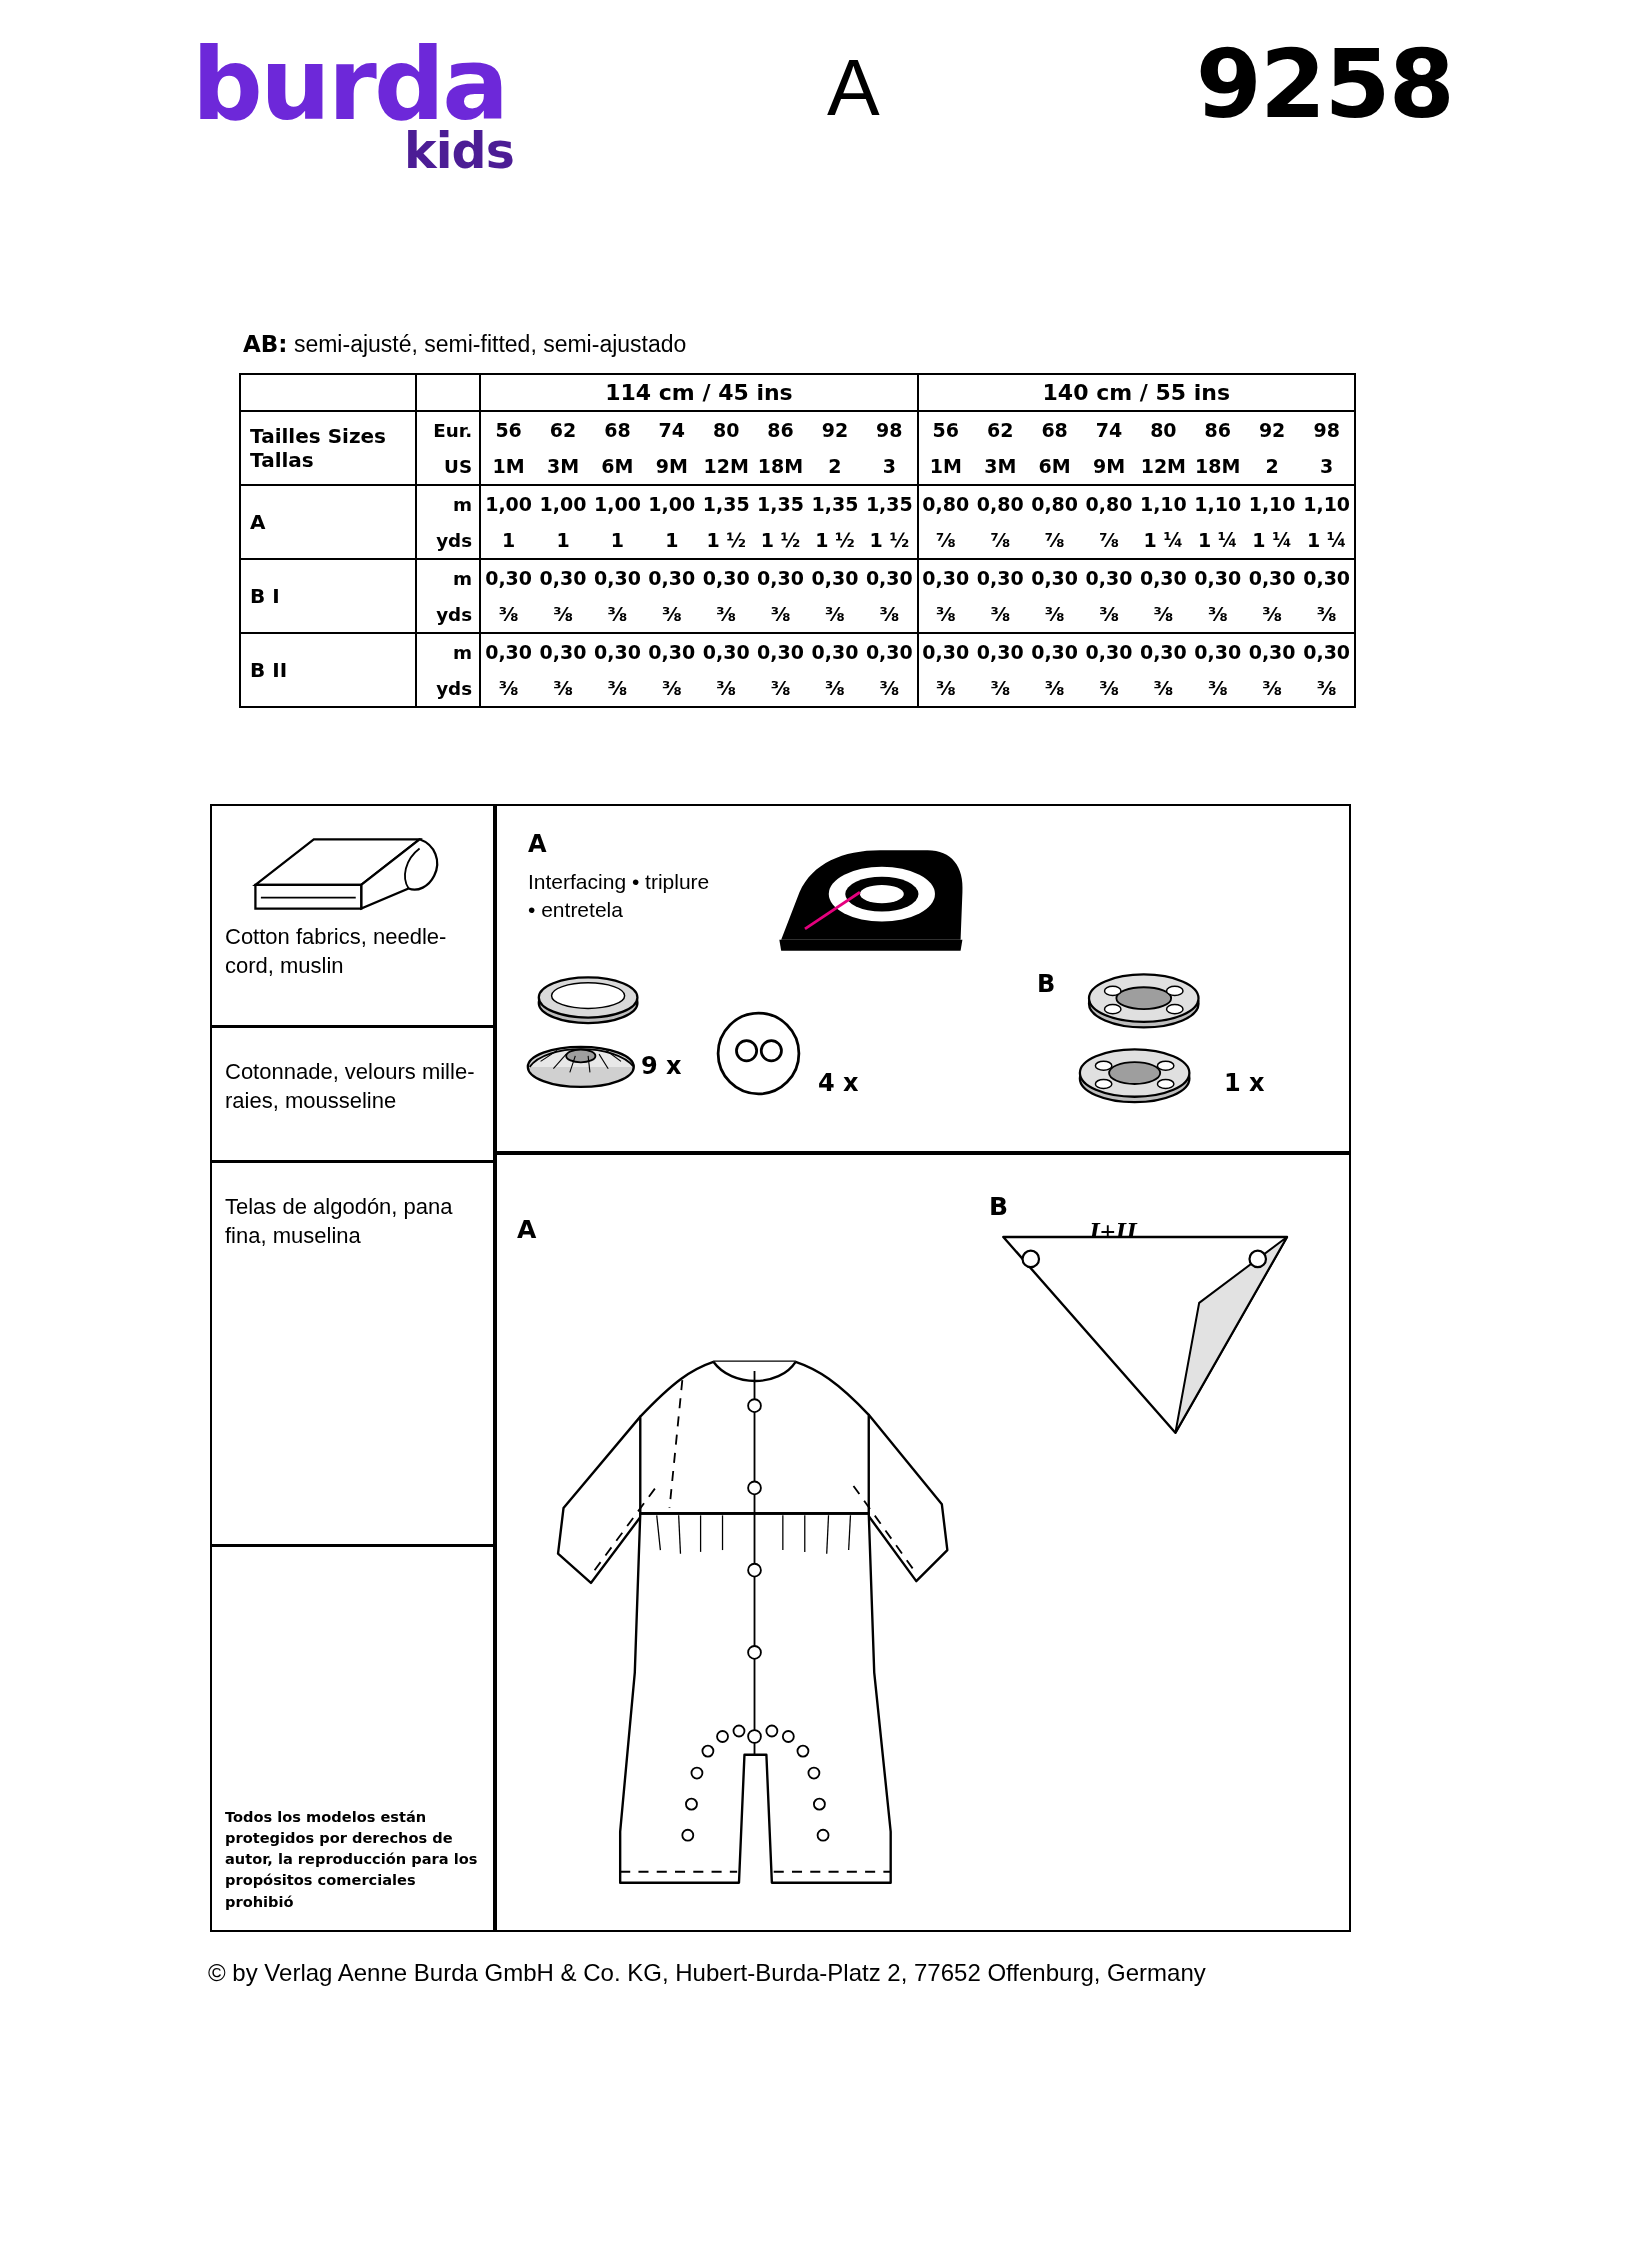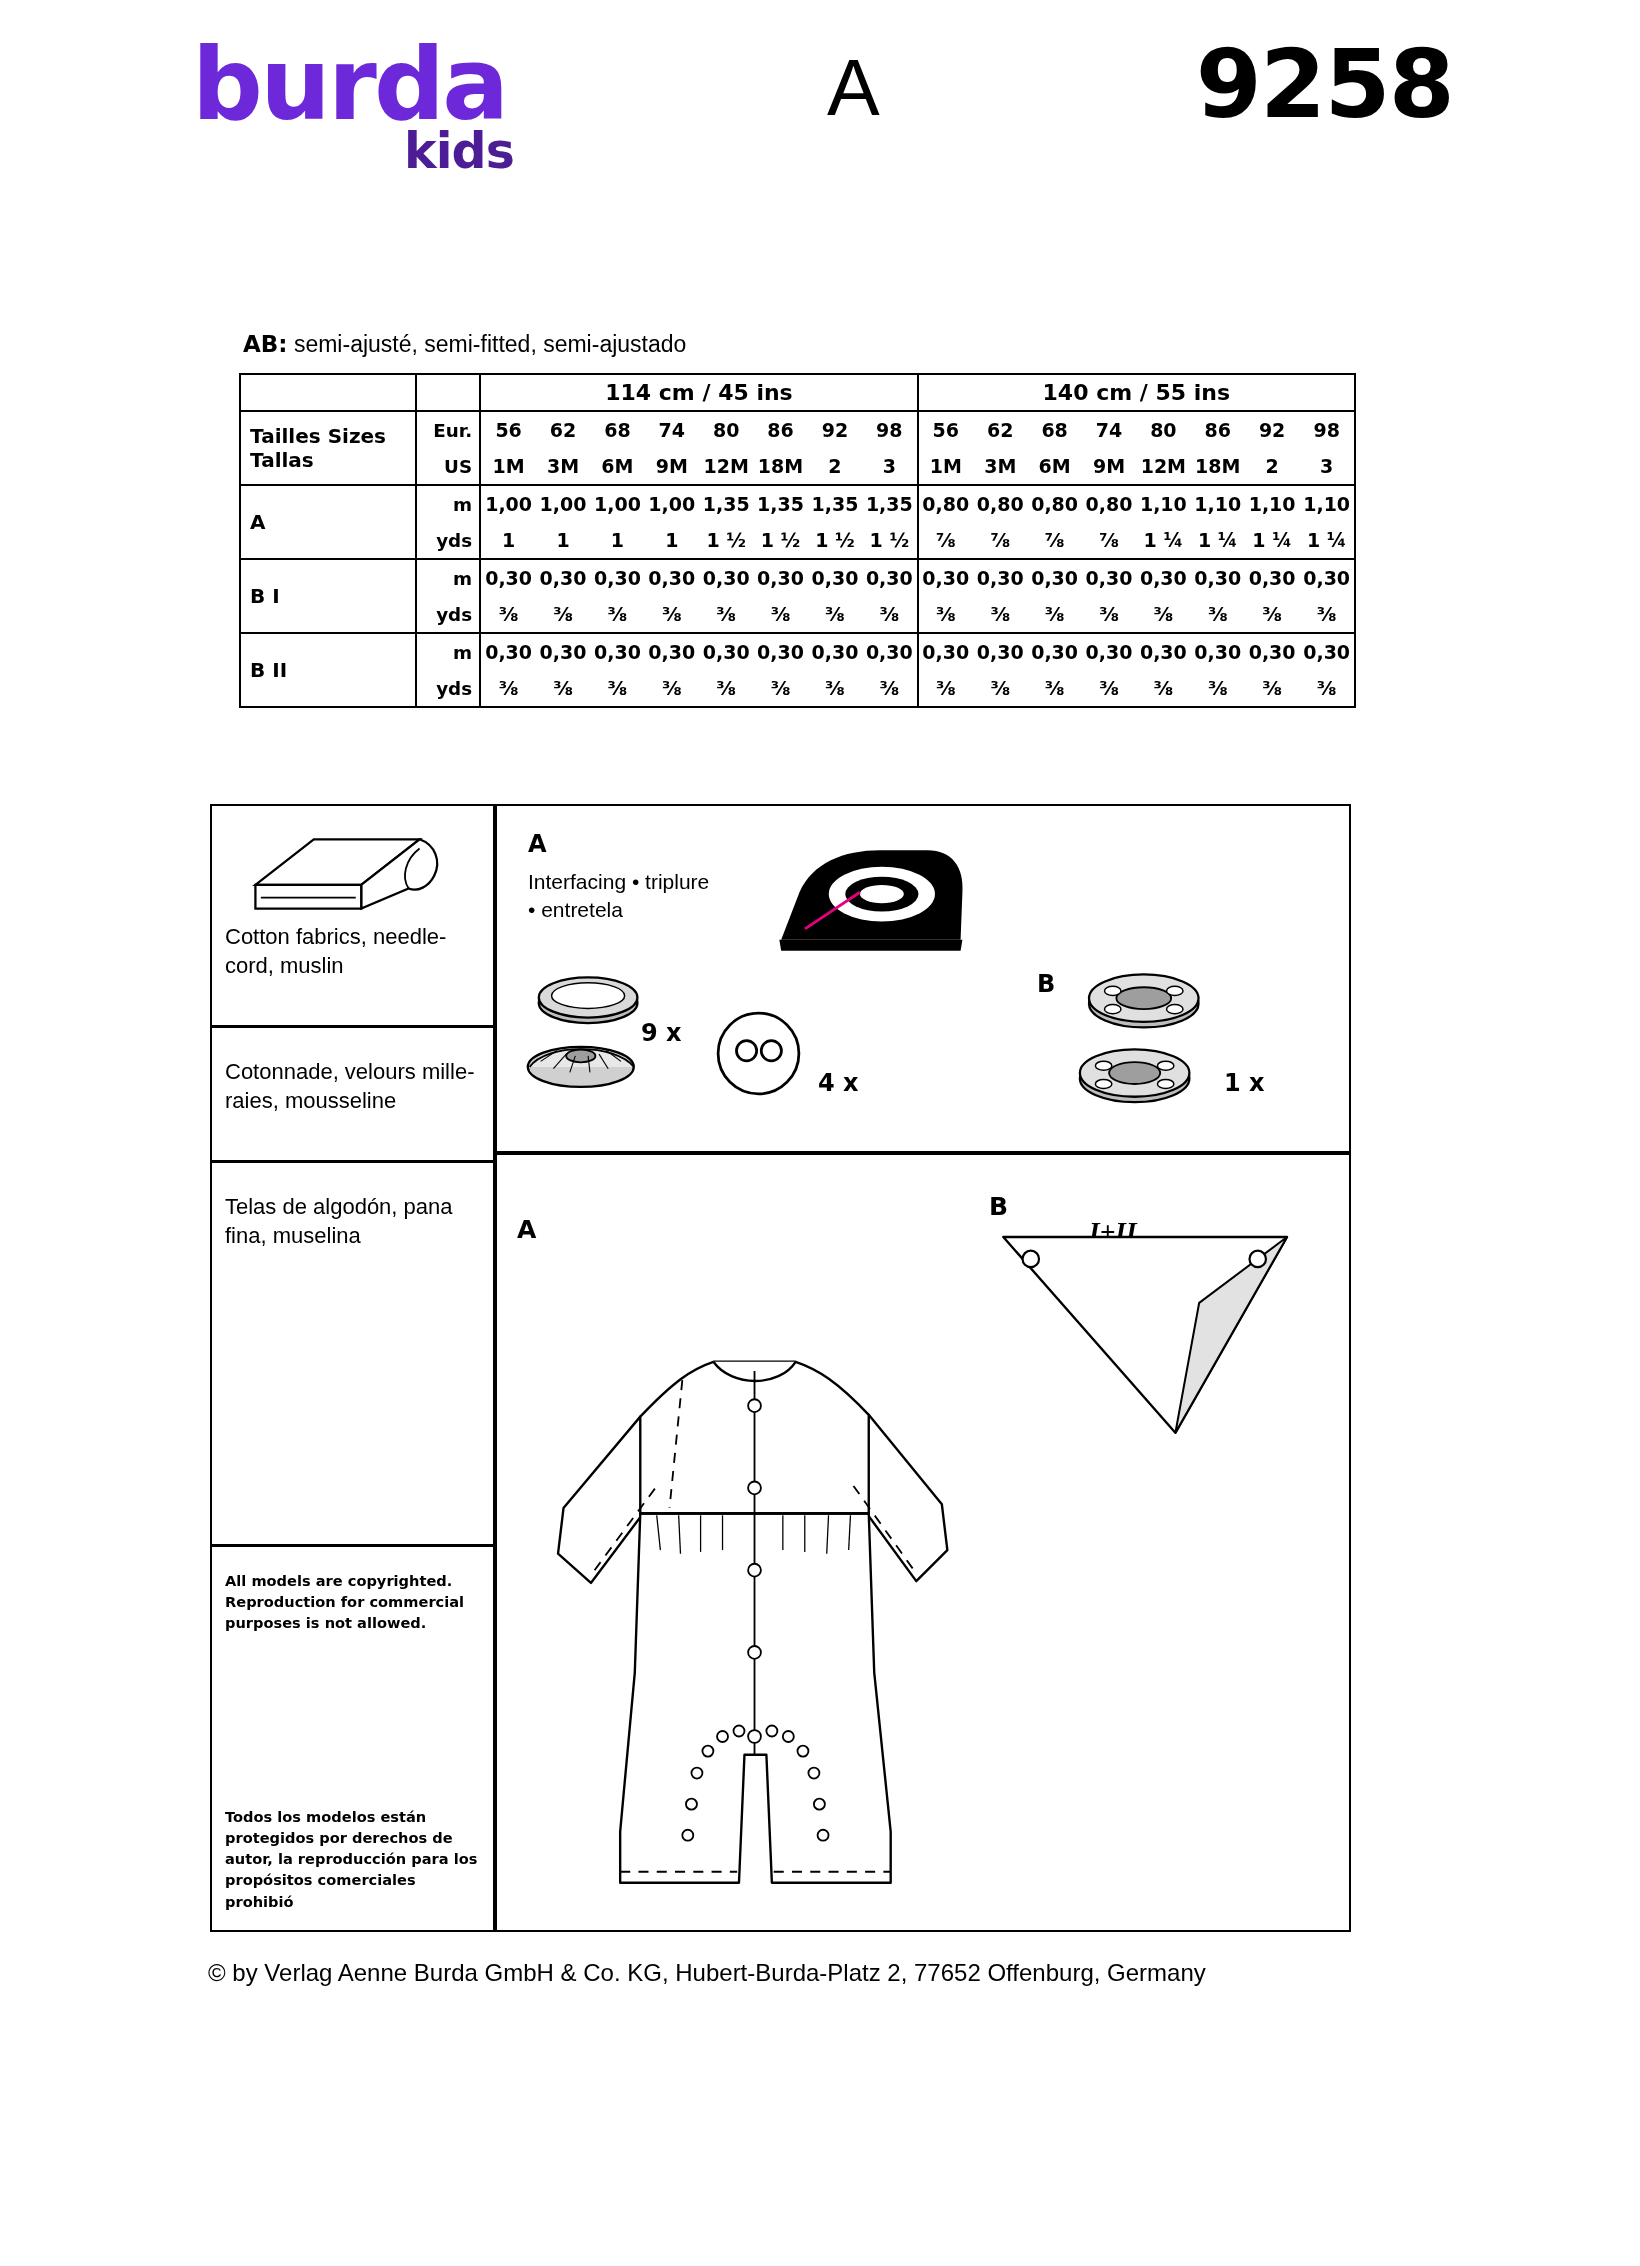--- a/index.html
+++ b/index.html
@@ -404,21 +404,20 @@
   </div>
 
   <div class="fabric-text ft1">Cotton fabrics, needle-cord, muslin</div>
   <div class="fabric-text ft2">Cotonnade, velours mille-raies, mousseline</div>
   <div class="fabric-text ft3">Telas de algodón, pana fina, muselina</div>
 
   <div style="position:absolute;left:210px;top:1025px;width:283px;height:2.7px;background:#000;"></div>
   <div style="position:absolute;left:210px;top:1160px;width:283px;height:2.7px;background:#000;"></div>
   <div style="position:absolute;left:210px;top:1544px;width:283px;height:2.7px;background:#000;"></div>
 
-  <div class="copy-block cb1">All models are copyrighted. Reproduction for commercial purposes is not allowed.</div>
   <div class="copy-block cb3">Todos los modelos están protegidos por derechos de autor, la reproducción para los propósitos comerciales prohibió</div>
 
   <div class="box-frame box-notions"></div>
 
   <div class="notion-label" style="left:528px;top:830px;">A</div>
   <div class="notion-text" style="left:528px;top:868px;width:274px;white-space:pre-line;">Interfacing • triplure
 • entretela</div>
 
   <div style="position:absolute;left:772px;top:841px;width:206px;height:119px;">
     <svg width="206" height="119" viewBox="0 0 225 130">
@@ -440,21 +439,21 @@
       <path d="M4 106 C22 80 98 80 118 106" fill="#e8e8e8" stroke="#000" stroke-width="2"></path>
       <ellipse cx="60" cy="94" rx="16" ry="7" fill="#9e9e9e" stroke="#000" stroke-width="2"></ellipse>
       <line x1="16" y1="100" x2="34" y2="88" stroke="#000" stroke-width="1.2"></line>
       <line x1="30" y1="108" x2="44" y2="92" stroke="#000" stroke-width="1.2"></line>
       <line x1="48" y1="112" x2="54" y2="94" stroke="#000" stroke-width="1.2"></line>
       <line x1="70" y1="112" x2="68" y2="94" stroke="#000" stroke-width="1.2"></line>
       <line x1="90" y1="108" x2="80" y2="92" stroke="#000" stroke-width="1.2"></line>
       <line x1="104" y1="100" x2="88" y2="88" stroke="#000" stroke-width="1.2"></line>
     </svg>
   </div>
-  <div class="count-label" style="left:641px;top:1019px;text-align:right;">9 x</div>
+  <div class="count-label" style="left:641px;top:1052px;text-align:right;">9 x</div>
 
   <div style="position:absolute;left:708px;top:1003px;width:101px;height:101px;">
     <svg width="101" height="101" viewBox="0 0 110 110">
       <circle cx="55" cy="55" r="44" fill="#ffffff" stroke="#000" stroke-width="3"></circle>
       <circle cx="42" cy="52" r="11" fill="#ffffff" stroke="#000" stroke-width="3"></circle>
       <circle cx="69" cy="52" r="11" fill="#ffffff" stroke="#000" stroke-width="3"></circle>
     </svg>
   </div>
   <div class="count-label" style="left:818px;top:1069px;">4 x</div>
 

